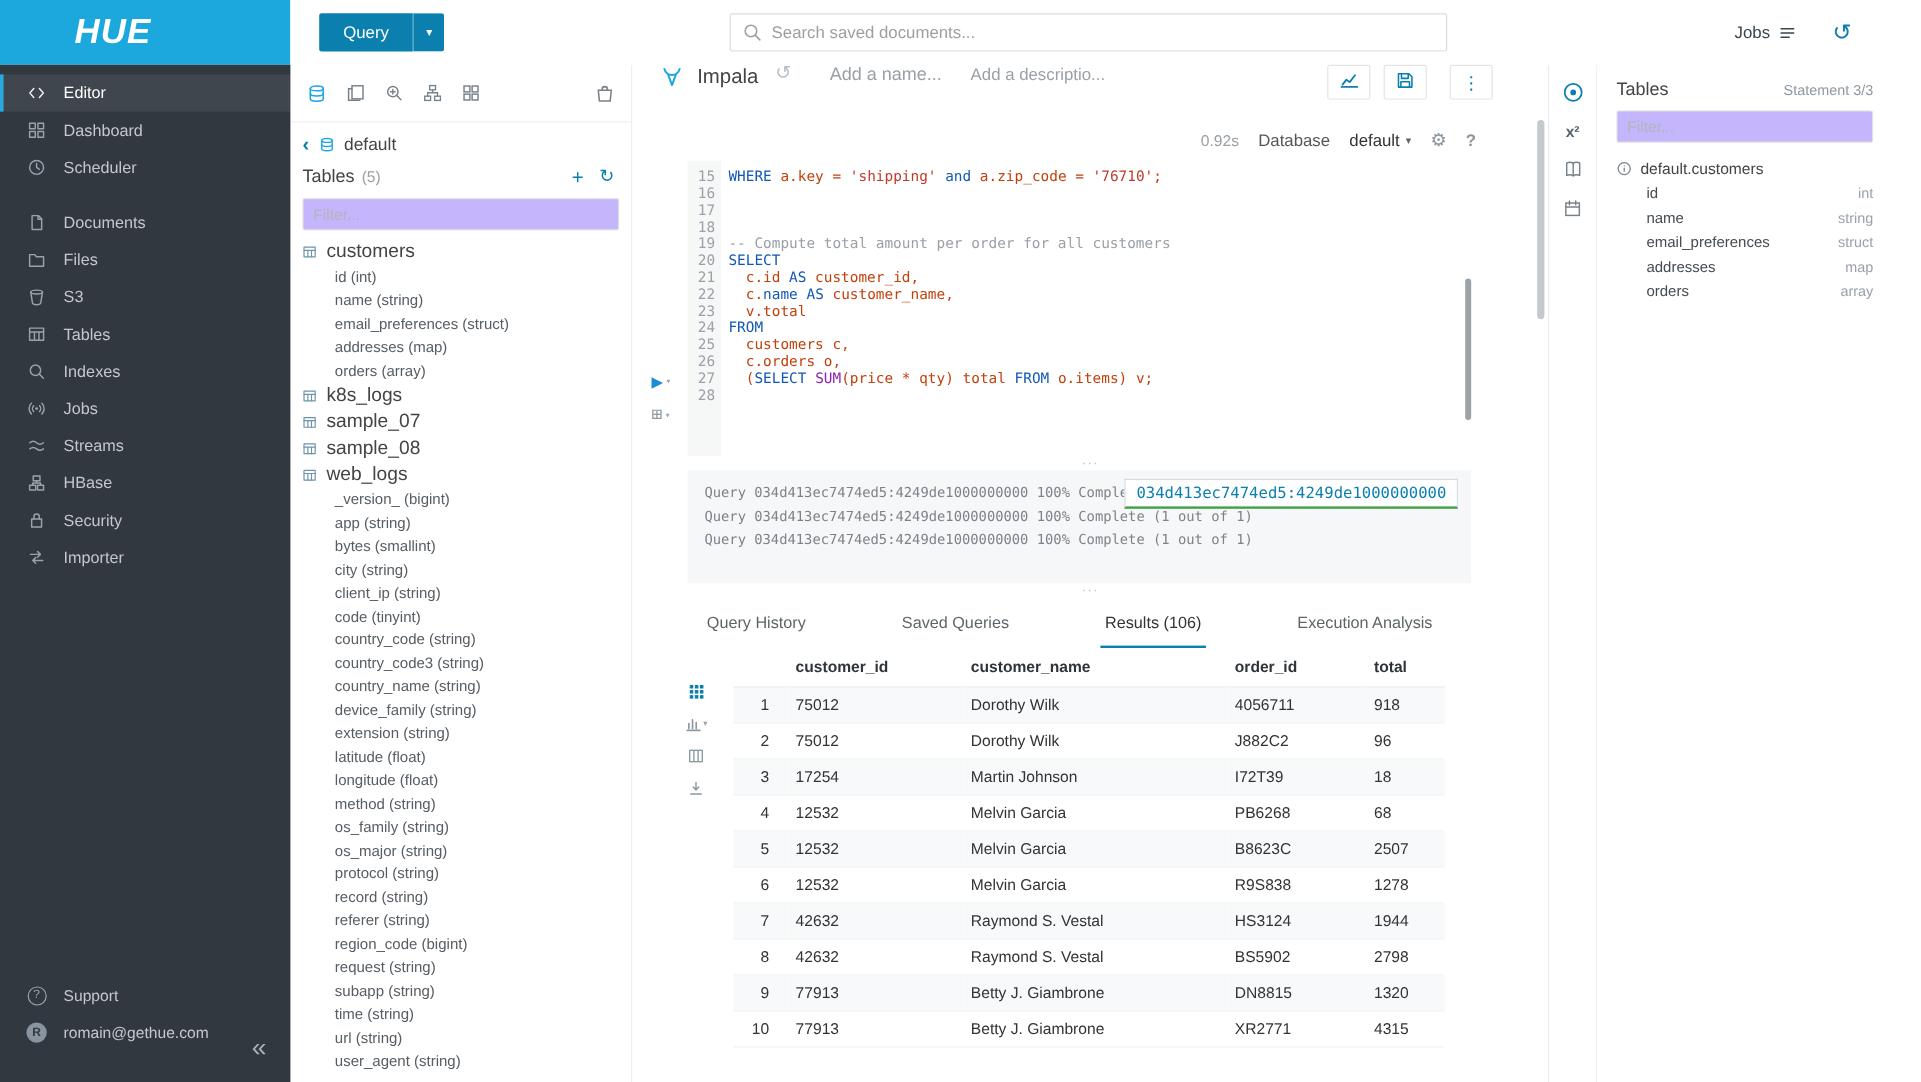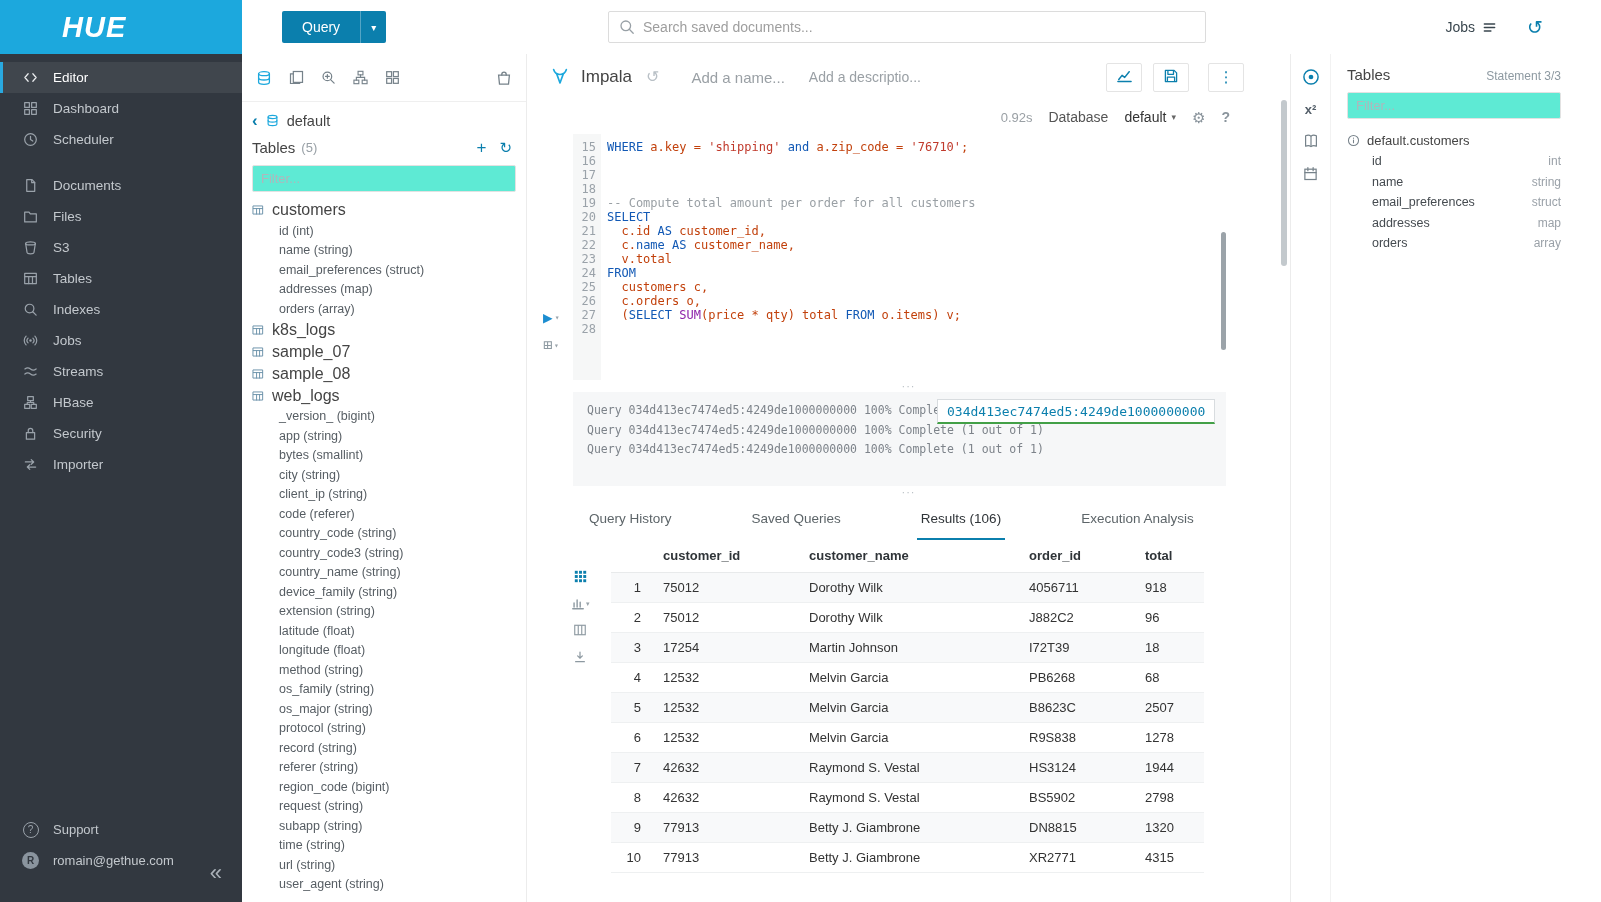--- a/index.html
+++ b/index.html
@@ -4,21 +4,21 @@
 <style>
 *{margin:0;padding:0;box-sizing:border-box}
 html,body{width:1601px;height:902px;overflow:hidden}
 body{font-family:"Liberation Sans",sans-serif;font-size:13px;color:#333;background:#fff}
 .app{width:1601px;height:902px;display:flex;flex-direction:column}
 
 .topbar{height:54px;flex:0 0 54px;display:flex}
 .logo-box{width:242px;flex:0 0 242px;background:#1ca8dd;display:flex;align-items:center;padding-left:62px;cursor:pointer}
 .logo-text{color:#fff;font-size:29px;font-weight:bold;letter-spacing:1px;font-style:italic}
 .topbar-main{flex:1;display:flex;align-items:center;position:relative;background:#fff}
-.query-group{display:flex;margin-left:40px}
+.query-group{display:flex;margin-left:24px}
 .query-btn{background:#0b7fad;border:none;color:#fff;font-family:inherit;font-size:14px;padding:8px 20px;border-radius:2px 0 0 2px;cursor:pointer}
 .query-caret{background:#0b7fad;border:none;border-left:1px solid rgba(255,255,255,.3);color:#fff;padding:8px 10px;border-radius:0 2px 2px 0;font-size:10px;cursor:pointer}
 .search-wrap{position:absolute;left:366px;width:598px;height:32px;border:1px solid #dcdcdc;border-radius:2px;display:flex;align-items:center;padding:0 10px;gap:8px;background:#fff}
 .search-ico{color:#98a0a6;display:flex}
 .search-input{border:none;outline:none;flex:1;font-size:14px;font-family:inherit;color:#333}
 .search-input::placeholder{color:#9e9e9e}
 .topbar-right{margin-left:auto;display:flex;align-items:center;gap:30px;padding-right:58px}
 .jobs-link{display:flex;align-items:center;gap:7px;color:#39464e;font-size:14px;cursor:pointer}
 .jobs-ico{color:#39464e;display:flex}
 .top-history{color:#0b7fad;font-size:19px;cursor:pointer;line-height:1}
@@ -45,29 +45,29 @@
 .assist-content{flex:1;padding:8px 10px;display:flex;flex-direction:column;min-height:0}
 .breadcrumb-row{display:flex;align-items:center;gap:8px;padding:2px 0 10px}
 .back{color:#0b7fad;font-size:17px;font-weight:bold;cursor:pointer;line-height:1}
 .dbsmall{color:#1ca8dd;display:flex}
 .crumb{font-size:14.5px;color:#444;cursor:pointer}
 .tables-header{display:flex;align-items:center;padding:0 0 9px}
 .th-title{font-size:15px;color:#444}
 .th-count{color:#98a0a6;margin-left:6px;font-size:13px}
 .th-add{margin-left:auto;color:#0b7fad;font-size:17px;cursor:pointer;line-height:1}
 .th-refresh{color:#0b7fad;font-size:15px;margin-left:13px;margin-right:4px;cursor:pointer;line-height:1}
-.filter-input{width:100%;height:27px;border:1px solid #e2e2e2;border-radius:2px;padding:0 8px;font-size:13px;font-family:inherit;color:#333;outline:none;background:#5eead4}
+.filter-input{width:100%;height:27px;border:1px solid #e2e2e2;border-radius:2px;padding:0 8px;font-size:13px;font-family:inherit;color:#333;outline:none;background:#c4b5fd}
 .filter-input::placeholder{color:#b0b6bb}
 .table-tree{flex:1;margin-top:7px;overflow:hidden}
 .tree-table{display:flex;align-items:center;gap:8px;height:22px;color:#444;font-size:16px;cursor:pointer;white-space:nowrap}
 .tree-ticon{color:#6d93ab;display:flex}
 .tree-col{height:19.5px;padding-left:27px;display:flex;align-items:center;color:#565d63;font-size:12.5px;cursor:pointer;white-space:nowrap}
 
 .editor-area{flex:1;display:flex;flex-direction:column;min-width:0;position:relative;background:#fff}
-.editor-header{height:46px;flex:0 0 46px;display:flex;align-items:center;padding-left:22px;gap:10px}
+.editor-header{height:46px;flex:0 0 46px;display:flex;padding-left:22px;gap:10px}
 .impala-ico{color:#1ca8dd;display:flex}
 .engine{font-size:17px;color:#444;margin-right:4px}
 .hdr-hist{color:#b9c0c6;font-size:16px;margin-right:22px;cursor:pointer;line-height:1}
 .name-ph{color:#9aa0a5;font-size:15px;margin-right:14px;cursor:text;min-width:92px}
 .desc-ph{color:#9aa0a5;font-size:14px;cursor:text}
 .hdr-btns{margin-left:auto;margin-right:46px;display:flex;gap:11px}
 .hdr-btn{width:36px;height:29px;border:1px solid #e4e4e4;background:#fff;border-radius:2px;color:#0b7fad;display:flex;align-items:center;justify-content:center;cursor:pointer;font-size:15px}
 .hdr-btn.kebab{margin-left:8px}
 .editor-toolbar{height:34px;flex:0 0 34px;display:flex;align-items:center;justify-content:flex-end;gap:16px;padding-right:60px}
 .exec-time{color:#9aa0a5;font-size:13px}
@@ -417,21 +417,21 @@
                   <path d="M1.8 6.1h12.4M6.1 6.1v7.3M10.1 6.1v7.3"></path>
                 </svg>
               </span>
               <span class="tree-tname">web_logs</span>
             </div>
             <div class="tree-col">_version_ (bigint)</div>
             <div class="tree-col">app (string)</div>
             <div class="tree-col">bytes (smallint)</div>
             <div class="tree-col">city (string)</div>
             <div class="tree-col">client_ip (string)</div>
-            <div class="tree-col">code (referer)</div>
+            <div class="tree-col">code (tinyint)</div>
             <div class="tree-col">country_code (string)</div>
             <div class="tree-col">country_code3 (string)</div>
             <div class="tree-col">country_name (string)</div>
             <div class="tree-col">device_family (string)</div>
             <div class="tree-col">extension (string)</div>
             <div class="tree-col">latitude (float)</div>
             <div class="tree-col">longitude (float)</div>
             <div class="tree-col">method (string)</div>
             <div class="tree-col">os_family (string)</div>
             <div class="tree-col">os_major (string)</div>

